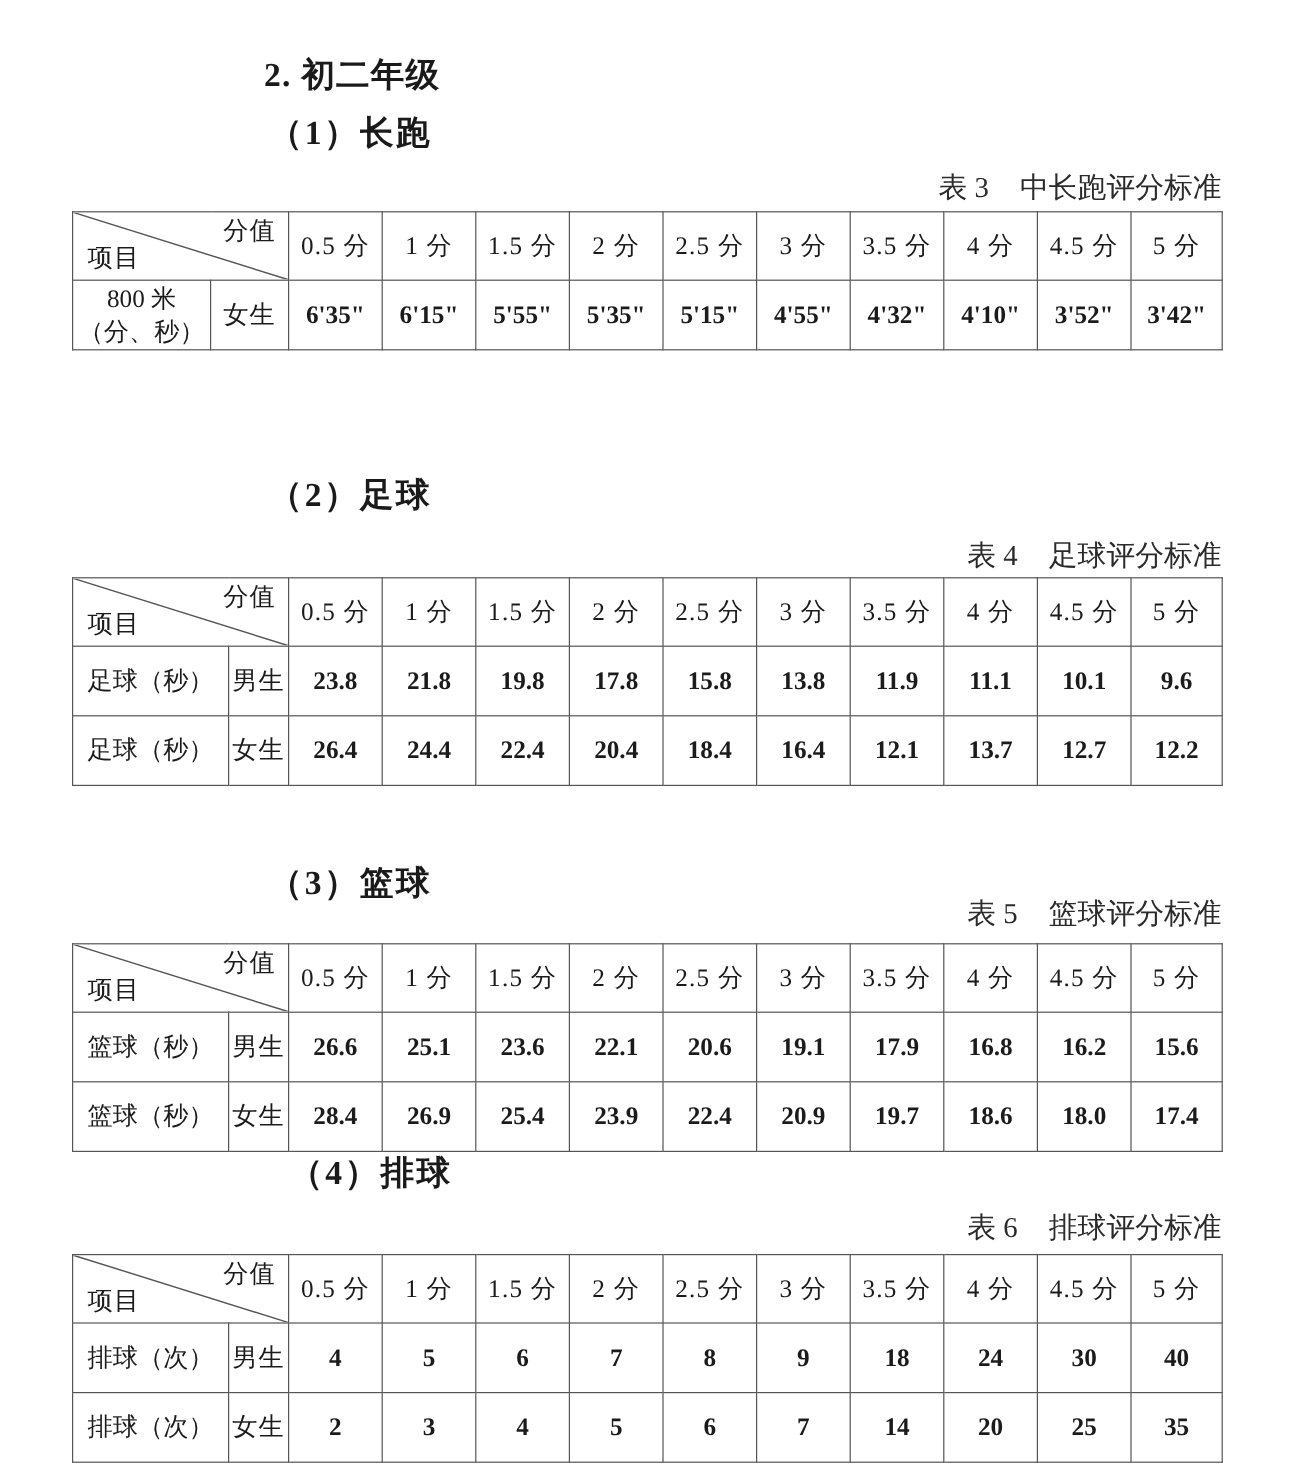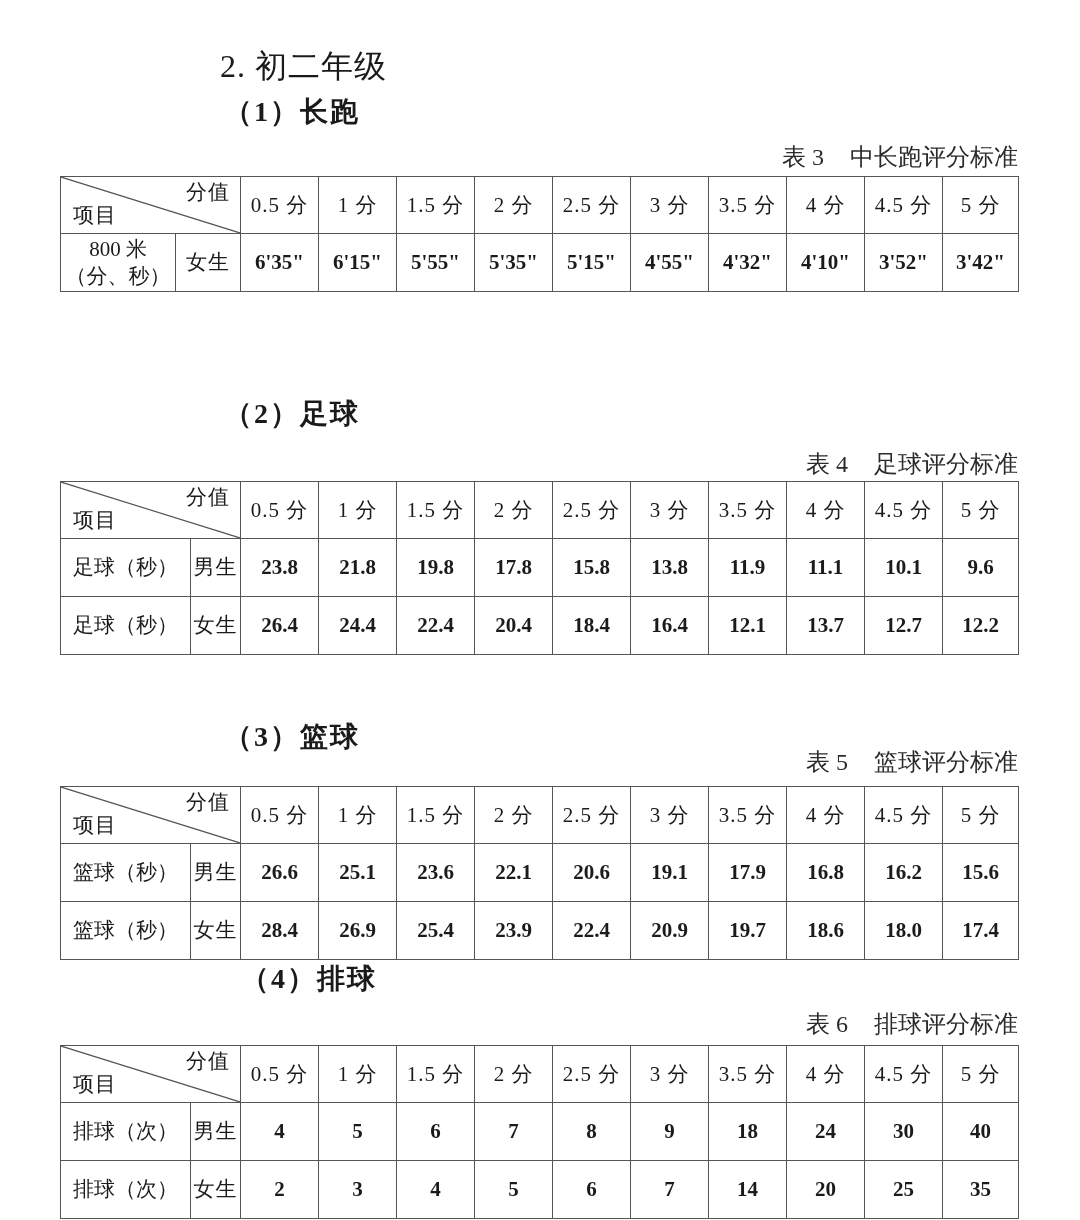--- a/index.html
+++ b/index.html
@@ -19,22 +19,22 @@
   .page {
     position: relative;
     width: 1080px;
     height: 1220px;
     box-sizing: border-box;
   }
 
   
   .h-section {
     position: absolute;
-    font-size: 32px;
-    font-weight: 400;
+    font-size: 28px;
+    font-weight: 700;
     letter-spacing: 1px;
     white-space: nowrap;
     line-height: 1;
   }
   .h-sub {
     position: absolute;
     font-size: 28px;
     font-weight: 700;
     letter-spacing: 2px;
     white-space: nowrap;

